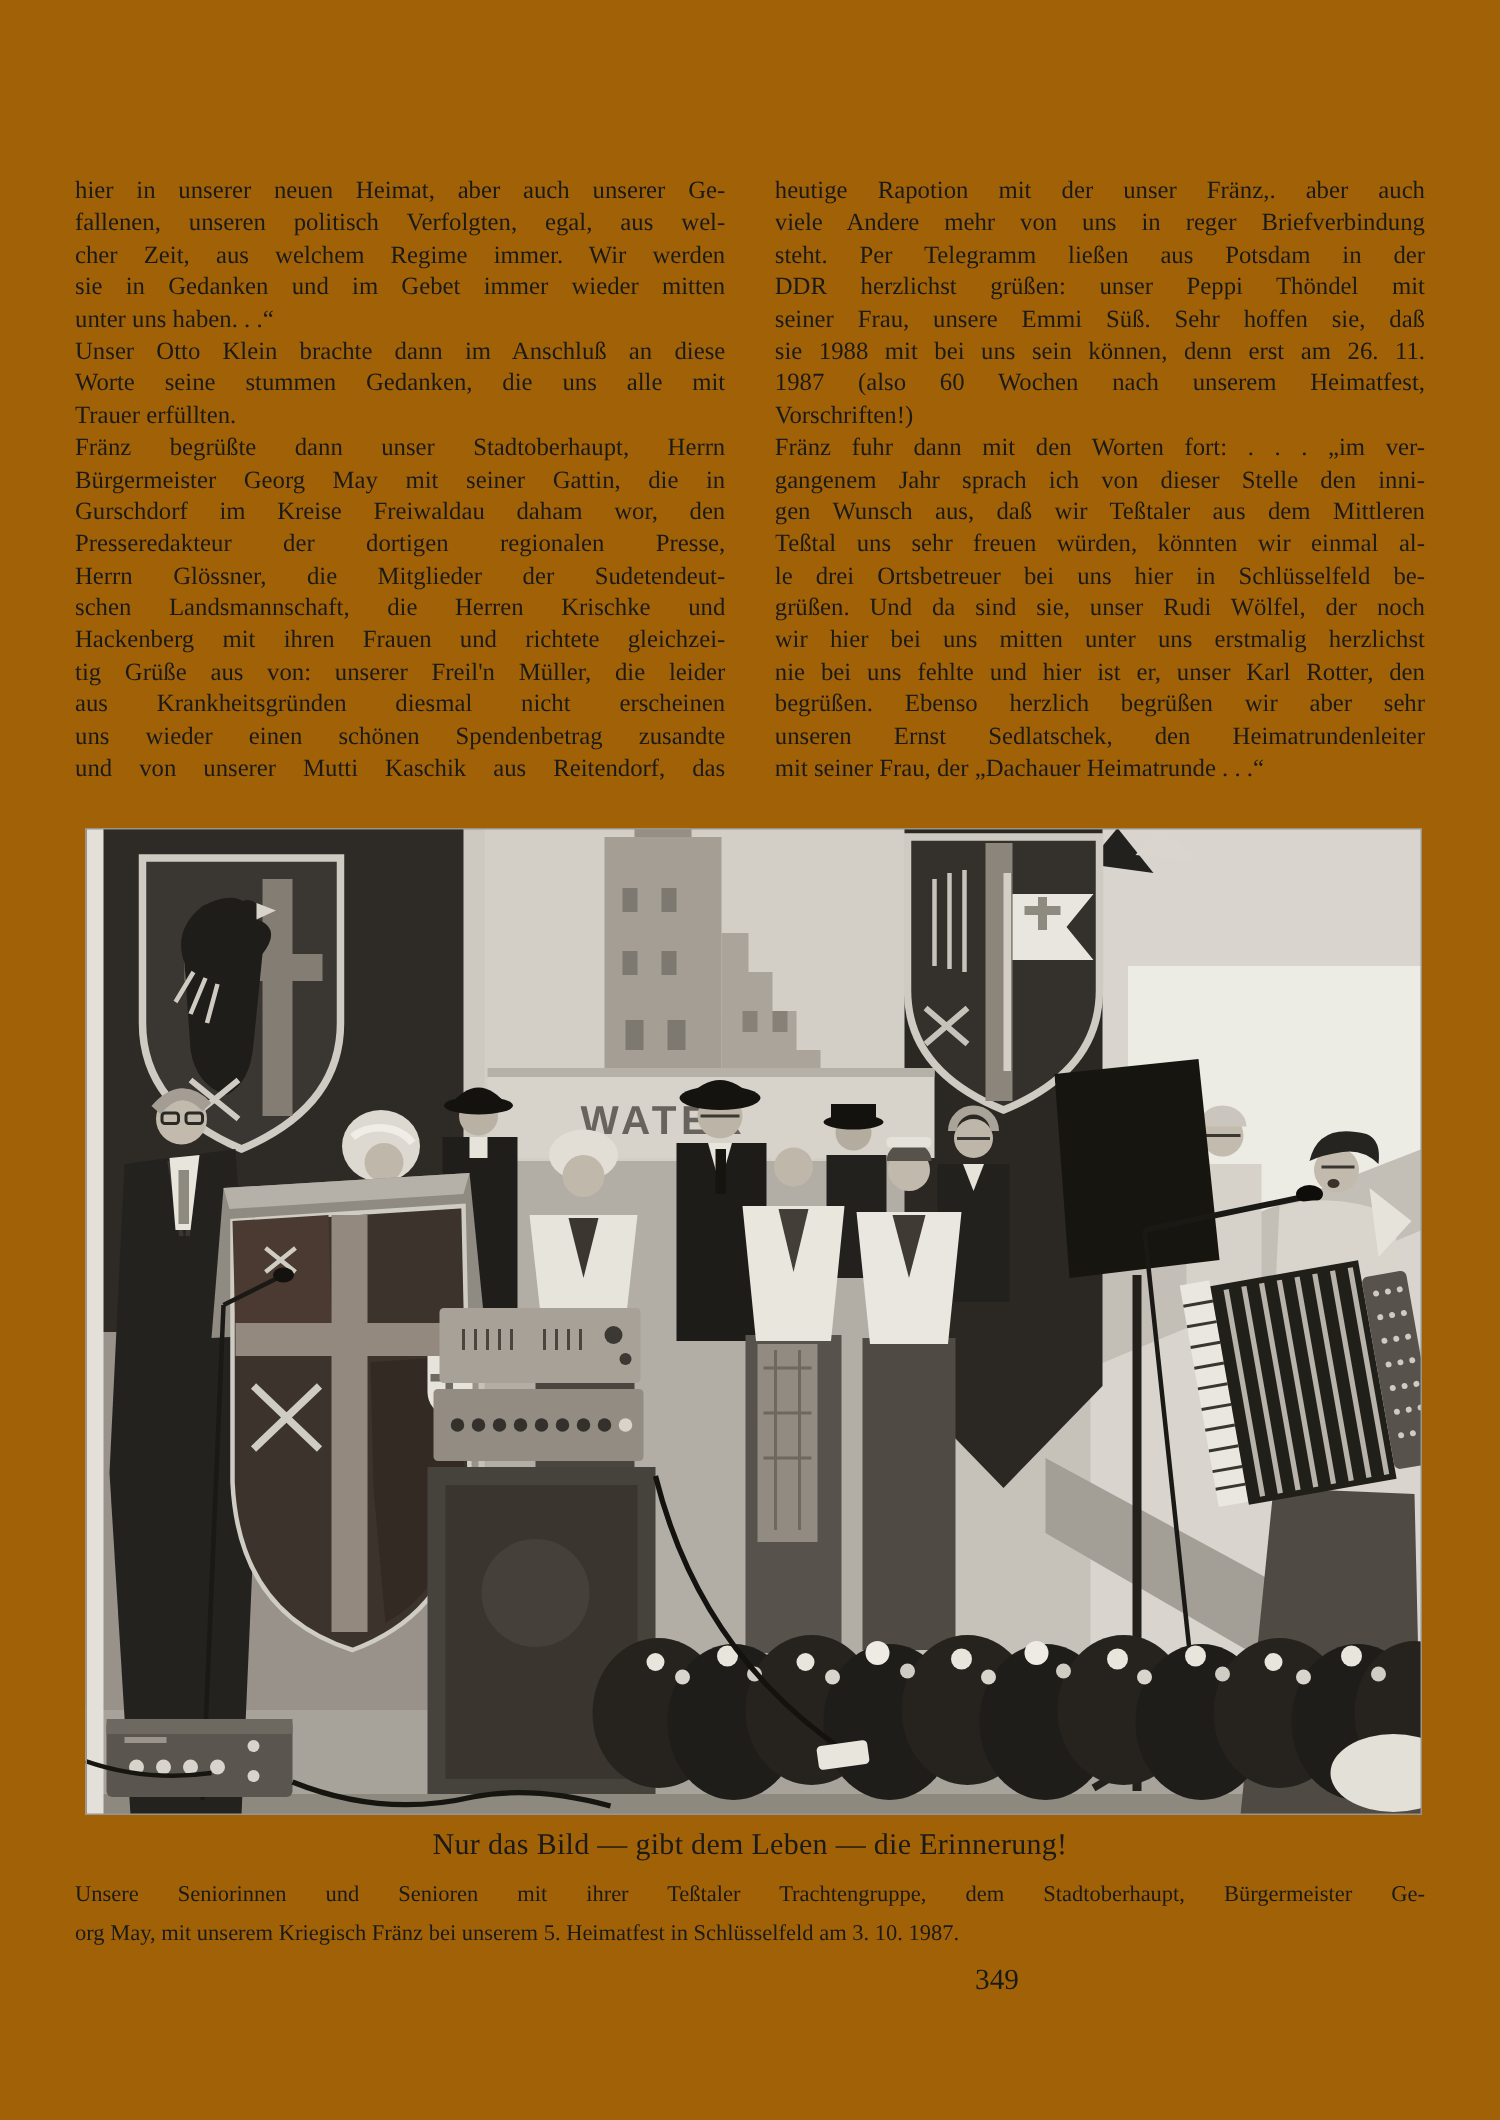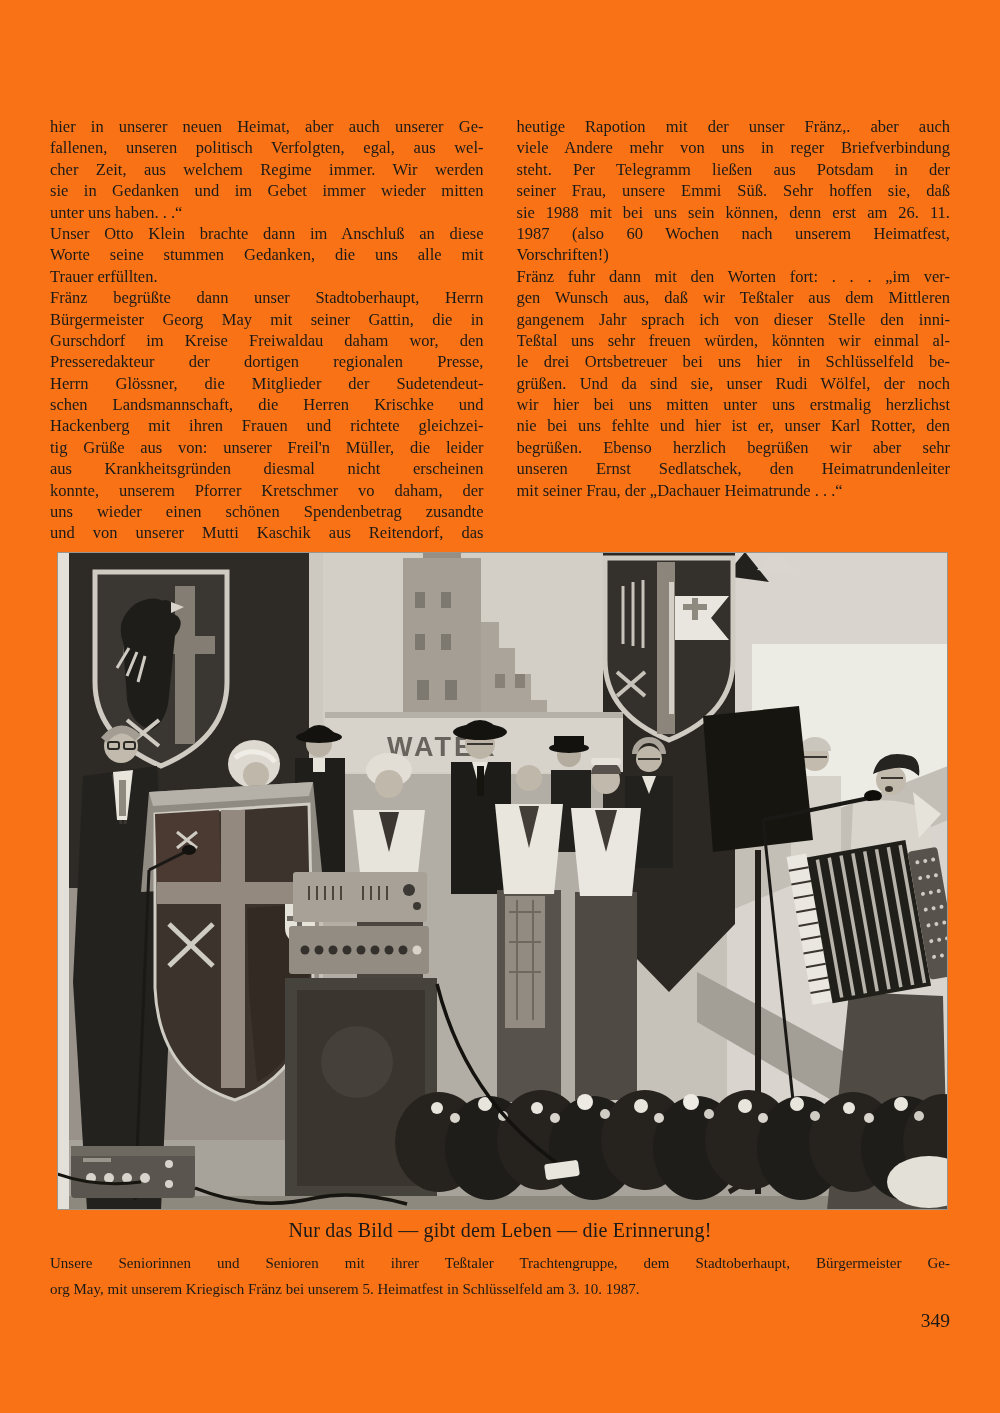--- a/index.html
+++ b/index.html
@@ -1,28 +1,28 @@
 <!DOCTYPE html>
 <html><head>
 <meta charset="utf-8">
 <style>
   html,body{margin:0;padding:0;}
   body{width:1000px;height:1413px;background:#e9e7e2;font-family:"Liberation Serif",serif;}
-  .page{position:relative;width:1000px;height:1413px;background:#f97316;color:#1b1a18;overflow:hidden;}
+  .page{position:relative;width:1000px;height:1413px;background:#a16207;color:#1b1a18;overflow:hidden;}
   .columns{position:absolute;left:50px;top:116px;width:900px;display:flex;gap:33px;}
   .col{width:434px;font-size:16.5px;line-height:21.4px;}
   .tline{height:21.4px;overflow:hidden;text-align:justify;text-align-last:justify;white-space:normal;}
   .tline.flush{text-align:right;text-align-last:left;}
   .photo-wrap{position:absolute;left:57px;top:552px;width:891px;height:658px;}
   .photo-wrap svg{display:block;width:891px;height:658px;}
   .caption-title{position:absolute;left:50px;top:1219px;width:900px;text-align:center;
     font-weight:normal;font-size:20px;letter-spacing:.2px;}
   .caption-body{position:absolute;left:50px;top:1250px;width:900px;font-size:15px;line-height:26px;}
   .caption-body .tline{height:26px;}
-  .page-number{position:absolute;left:650px;top:1310px;width:300px;text-align:right;font-size:19.5px;}
+  .page-number{position:absolute;left:650px;top:1310px;width:300px;font-size:19.5px;}
   text.banner-label{font-family:"Liberation Sans",sans-serif;font-size:27px;letter-spacing:3px;
     fill:#55514a;font-weight:bold;opacity:.85;}
 </style>
 </head>
 <body>
 
 <div class="page">
 
   <div class="columns">
     <div class="col" id="left-col">
@@ -36,35 +36,35 @@
         <div class="tline flush">Trauer erfüllten.</div>
         <div class="tline">Fränz begrüßte dann unser Stadtoberhaupt, Herrn</div>
         <div class="tline">Bürgermeister Georg May mit seiner Gattin, die in</div>
         <div class="tline">Gurschdorf im Kreise Freiwaldau daham wor, den</div>
         <div class="tline">Presseredakteur der dortigen regionalen Presse,</div>
         <div class="tline">Herrn Glössner, die Mitglieder der Sudetendeut-</div>
         <div class="tline">schen Landsmannschaft, die Herren Krischke und</div>
         <div class="tline">Hackenberg mit ihren Frauen und richtete gleichzei-</div>
         <div class="tline">tig Grüße aus von: unserer Freil'n Müller, die leider</div>
         <div class="tline">aus Krankheitsgründen diesmal nicht erscheinen</div>
-        <div class="tline">konnte, unserem Pforrer Kretschmer vo daham, der</div>
         <div class="tline">uns wieder einen schönen Spendenbetrag zusandte</div>
         <div class="tline">und von unserer Mutti Kaschik aus Reitendorf, das</div>
       </div>
     <div class="col" id="right-col">
         <div class="tline">heutige Rapotion mit der unser Fränz,. aber auch</div>
         <div class="tline">viele Andere mehr von uns in reger Briefverbindung</div>
         <div class="tline">steht. Per Telegramm ließen aus Potsdam in der</div>
+        <div class="tline">DDR herzlichst grüßen: unser Peppi Thöndel mit</div>
         <div class="tline">seiner Frau, unsere Emmi Süß. Sehr hoffen sie, daß</div>
         <div class="tline">sie 1988 mit bei uns sein können, denn erst am 26. 11.</div>
         <div class="tline">1987 (also 60 Wochen nach unserem Heimatfest,</div>
         <div class="tline flush">Vorschriften!)</div>
         <div class="tline">Fränz fuhr dann mit den Worten fort: . . . „im ver-</div>
+        <div class="tline">gangenem Jahr sprach ich von dieser Stelle den inni-</div>
         <div class="tline">gen Wunsch aus, daß wir Teßtaler aus dem Mittleren</div>
-        <div class="tline">gangenem Jahr sprach ich von dieser Stelle den inni-</div>
         <div class="tline">Teßtal uns sehr freuen würden, könnten wir einmal al-</div>
         <div class="tline">le drei Ortsbetreuer bei uns hier in Schlüsselfeld be-</div>
         <div class="tline">grüßen. Und da sind sie, unser Rudi Wölfel, der noch</div>
         <div class="tline">wir hier bei uns mitten unter uns erstmalig herzlichst</div>
         <div class="tline">nie bei uns fehlte und hier ist er, unser Karl Rotter, den</div>
         <div class="tline">begrüßen. Ebenso herzlich begrüßen wir aber sehr</div>
         <div class="tline">unseren Ernst Sedlatschek, den Heimatrundenleiter</div>
         <div class="tline flush">mit seiner Frau, der „Dachauer Heimatrunde . . .“</div>
       </div>
   </div>

